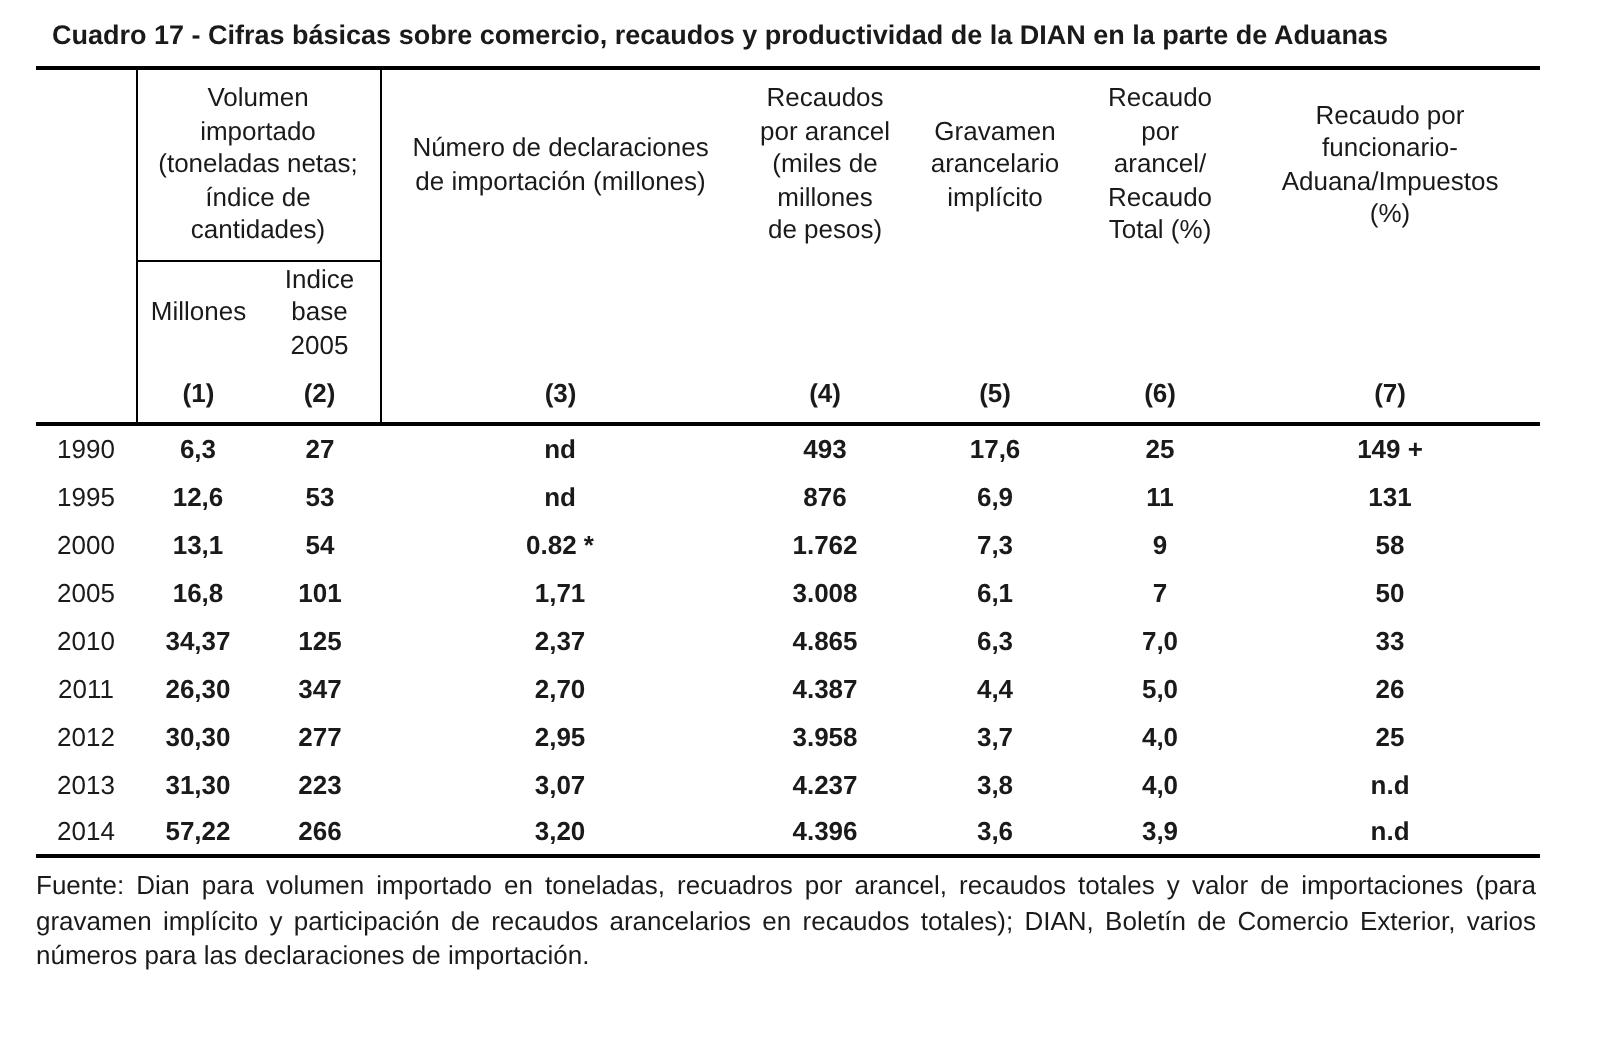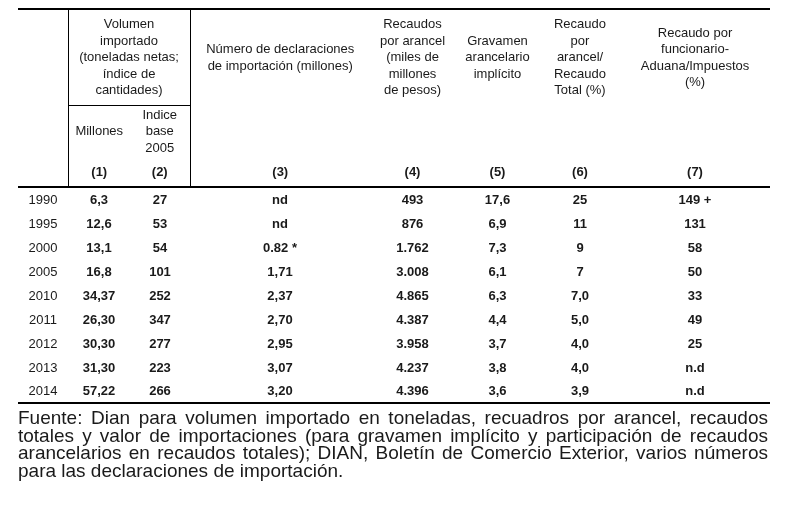--- a/index.html
+++ b/index.html
@@ -31,29 +31,30 @@
   }
   td.bl { border-left:1.5px solid #000; }
   td.br { border-right:1.5px solid #000; }
   td.year-head { border-bottom:2.5px solid #000; }
   tr.num-row td { border-bottom:2.5px solid #000; font-weight:bold; }
   tbody.rows tr { height:24px; }
   tbody.rows td.val { font-weight:bold; }
   tbody.rows td.year { font-weight:normal; }
   tbody.rows tr:last-child td { border-bottom:2.5px solid #000; }
   .footer {
-    width:750px; margin-top:5px; font-size:19px; line-height:17.5px;
+    width:750px; margin-top:5px; font-size:13px; line-height:17.5px;
   }
   .footer p { margin:0; text-align:justify; }
 </style>
 </head>
 <body>
 
 <div class="page">
 
+  <div class="title">Cuadro 17 - Cifras básicas sobre comercio, recaudos y productividad de la DIAN en la parte de Aduanas</div>
 
   <table class="main">
     <colgroup>
       <col style="width:50px">
         <col style="width:62px">
         <col style="width:60px">
       <col style="width:180px">
         <col style="width:85px">
         <col style="width:85px">
       <col style="width:80px">
@@ -145,36 +146,36 @@
           <td class="val">101</td>
           <td class="val">1,71</td>
           <td class="val">3.008</td>
           <td class="val">6,1</td>
           <td class="val">7</td>
           <td class="val">50</td>
         </tr>
         <tr>
           <td class="year">2010</td>
           <td class="val">34,37</td>
-          <td class="val">252</td>
+          <td class="val">125</td>
           <td class="val">2,37</td>
           <td class="val">4.865</td>
           <td class="val">6,3</td>
           <td class="val">7,0</td>
           <td class="val">33</td>
         </tr>
         <tr>
           <td class="year">2011</td>
           <td class="val">26,30</td>
           <td class="val">347</td>
           <td class="val">2,70</td>
           <td class="val">4.387</td>
           <td class="val">4,4</td>
           <td class="val">5,0</td>
-          <td class="val">49</td>
+          <td class="val">26</td>
         </tr>
         <tr>
           <td class="year">2012</td>
           <td class="val">30,30</td>
           <td class="val">277</td>
           <td class="val">2,95</td>
           <td class="val">3.958</td>
           <td class="val">3,7</td>
           <td class="val">4,0</td>
           <td class="val">25</td>

